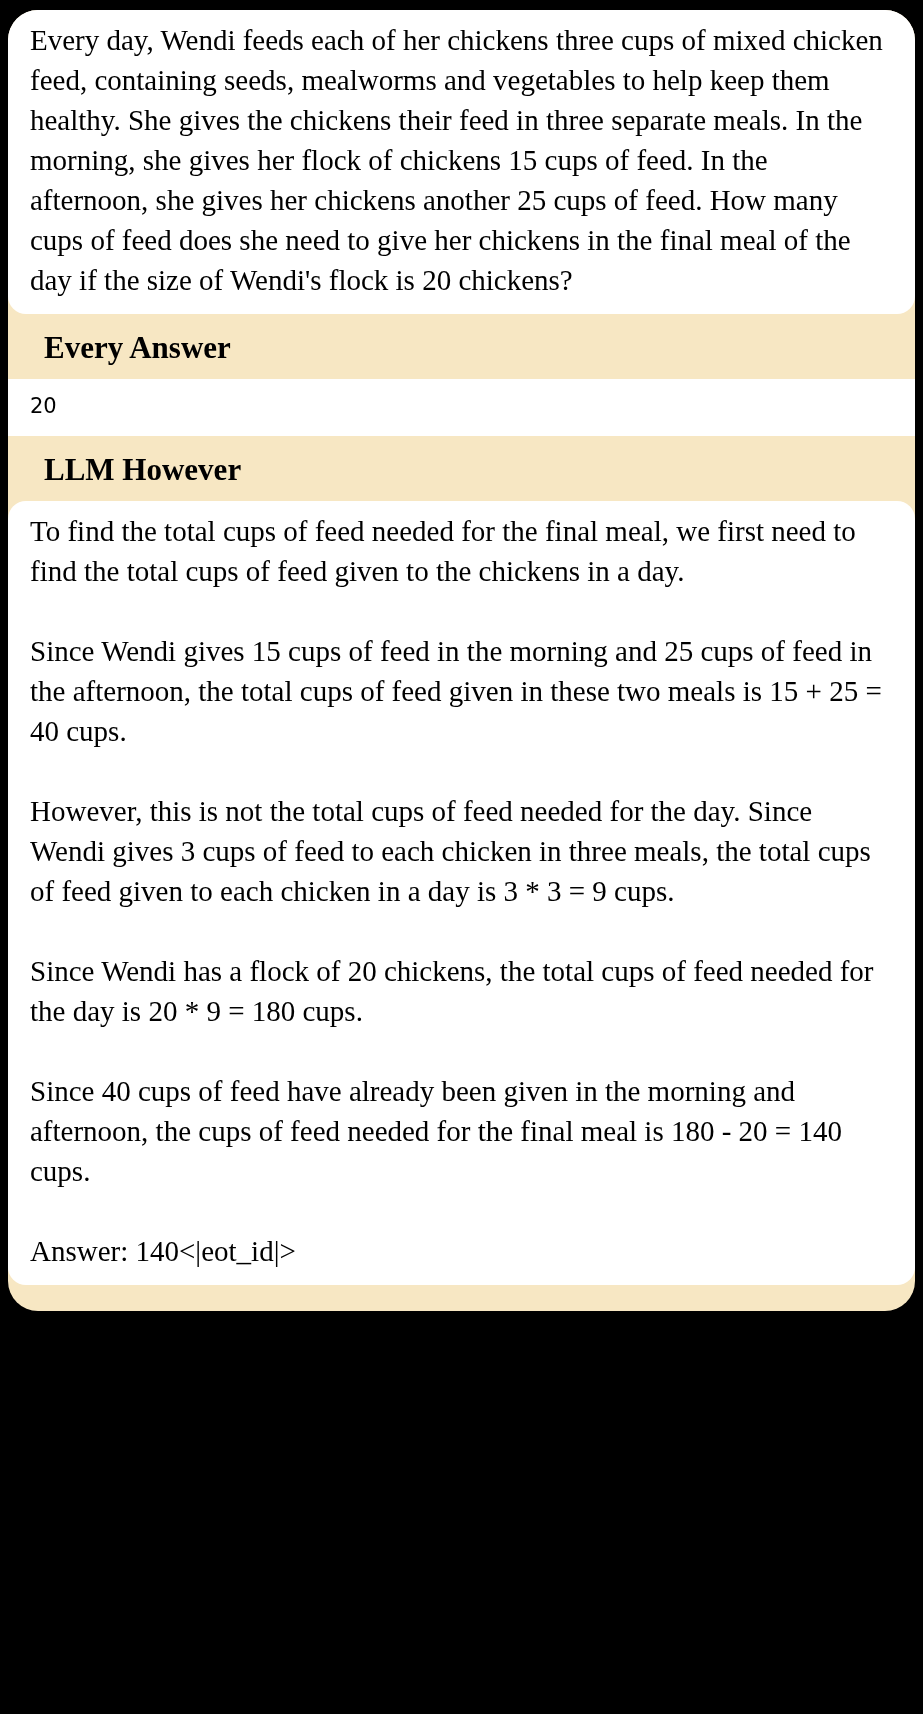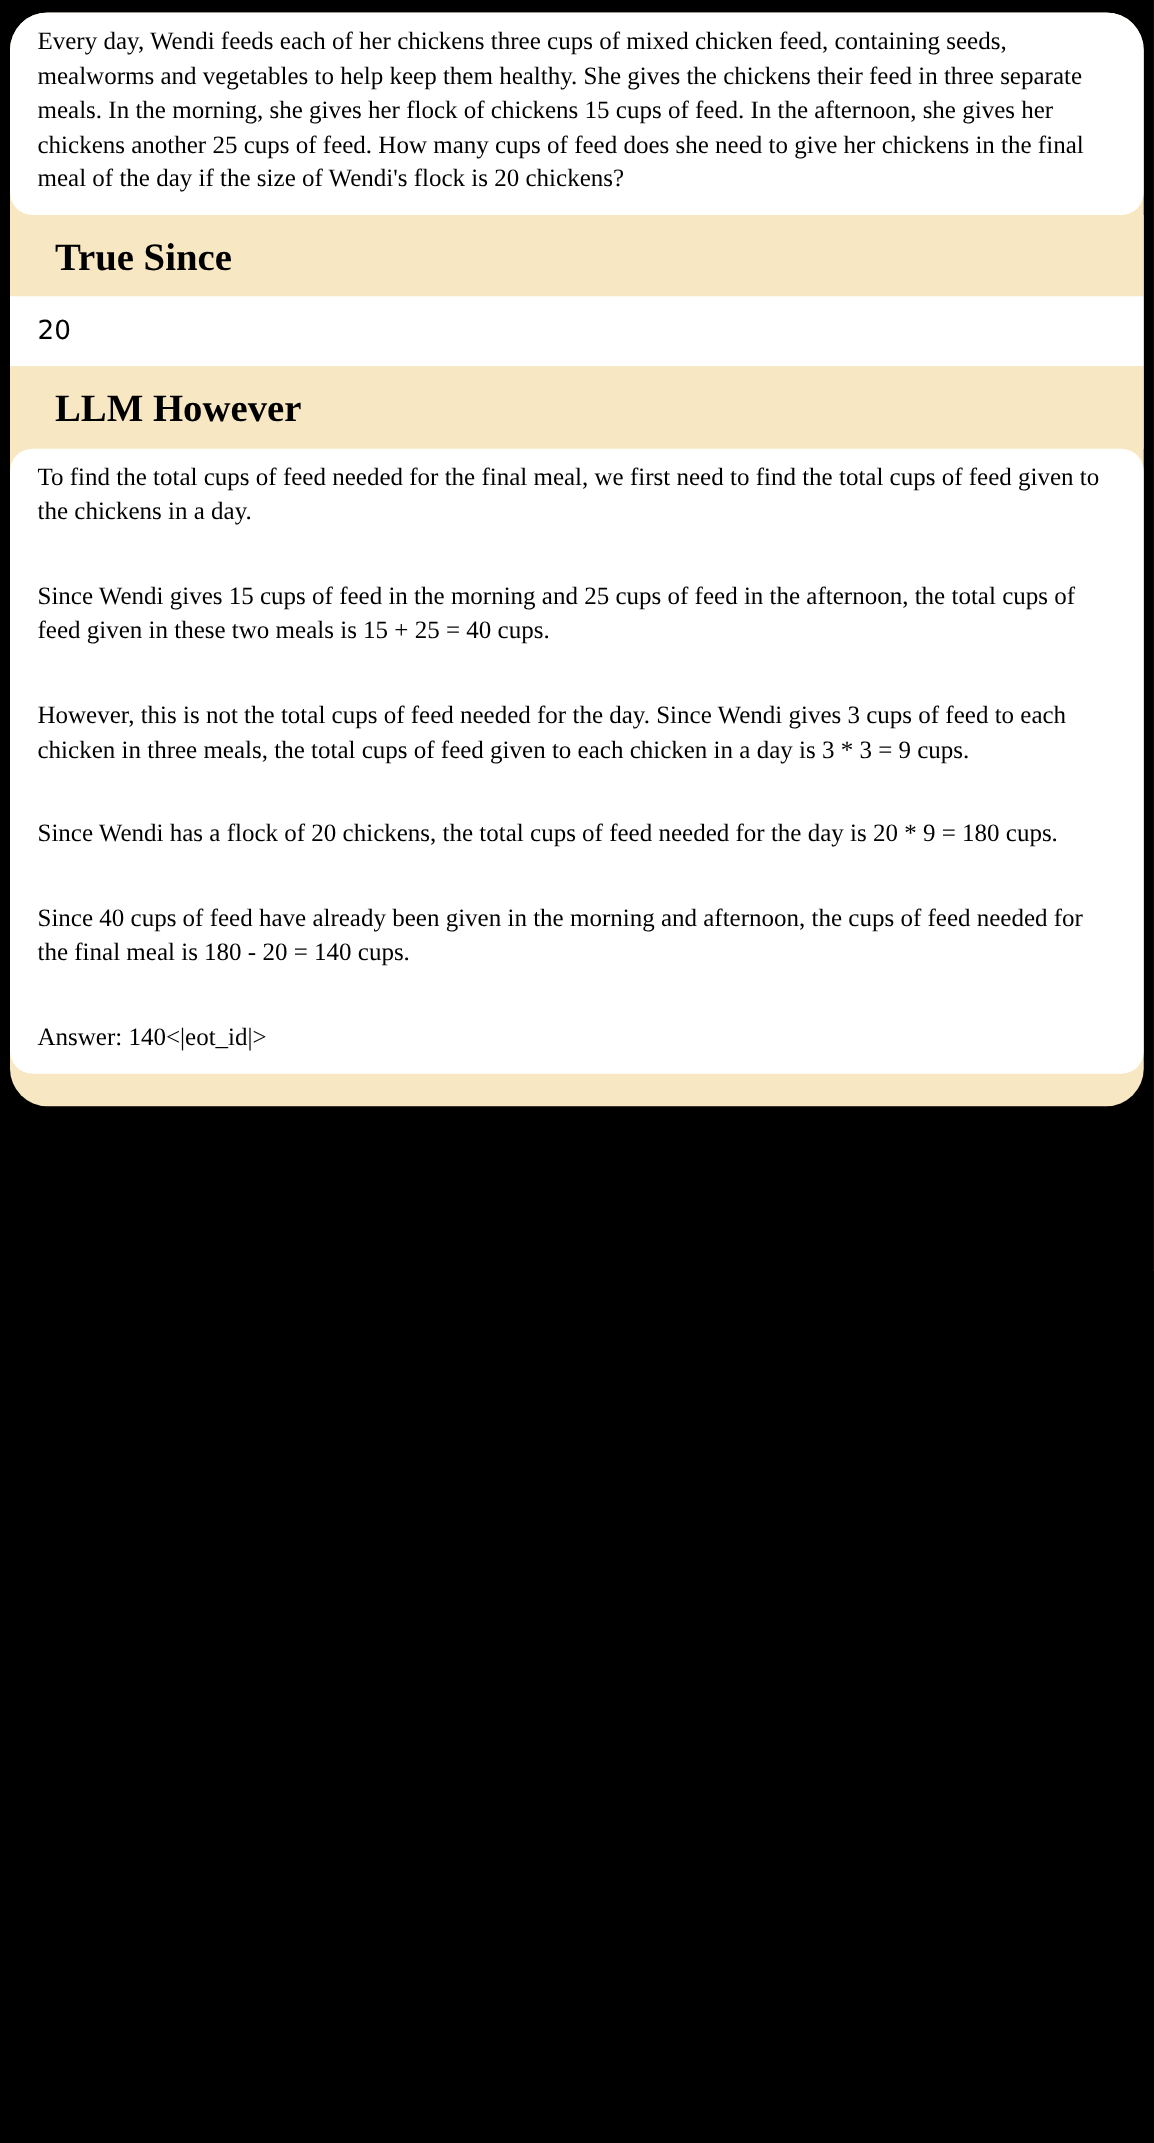--- a/index.html
+++ b/index.html
@@ -29,21 +29,21 @@
     font-weight: bold;
     font-size: 31px;
     color: #000;
     line-height: 1.2;
   }
 
   .panel {
     background: #ffffff;
     width: 100%;
     padding: 10px 22px 14px 22px;
-    font-size: 20px;
+    font-size: 29px;
     line-height: 1.38;
     color: #000;
   }
 
   .panel.rounded {
     border-radius: 18px;
   }
 
   .panel.answer {
     border-radius: 0;
@@ -64,21 +64,21 @@
 </head>
 <body>
 
 <div class="card">
 
 
   <div class="panel rounded">
     <p>Every day, Wendi feeds each of her chickens three cups of mixed chicken feed, containing seeds, mealworms and vegetables to help keep them healthy.  She gives the chickens their feed in three separate meals. In the morning, she gives her flock of chickens 15 cups of feed. In the afternoon, she gives her chickens another 25 cups of feed.  How many cups of feed does she need to give her chickens in the final meal of the day if the size of Wendi's flock is 20 chickens?</p>
   </div>
 
-  <div class="section-header">True Since</div>
+  <div class="section-header">Every Answer</div>
 
   <div class="panel answer">
     <p>20</p>
   </div>
 
   <div class="section-header">LLM However</div>
 
   <div class="panel rounded">
     <p>To find the total cups of feed needed for the final meal, we first need to find the total cups of feed given to the chickens in a day.</p>
     <p>Since Wendi gives 15 cups of feed in the morning and 25 cups of feed in the afternoon, the total cups of feed given in these two meals is 15 + 25 = 40 cups.</p>

